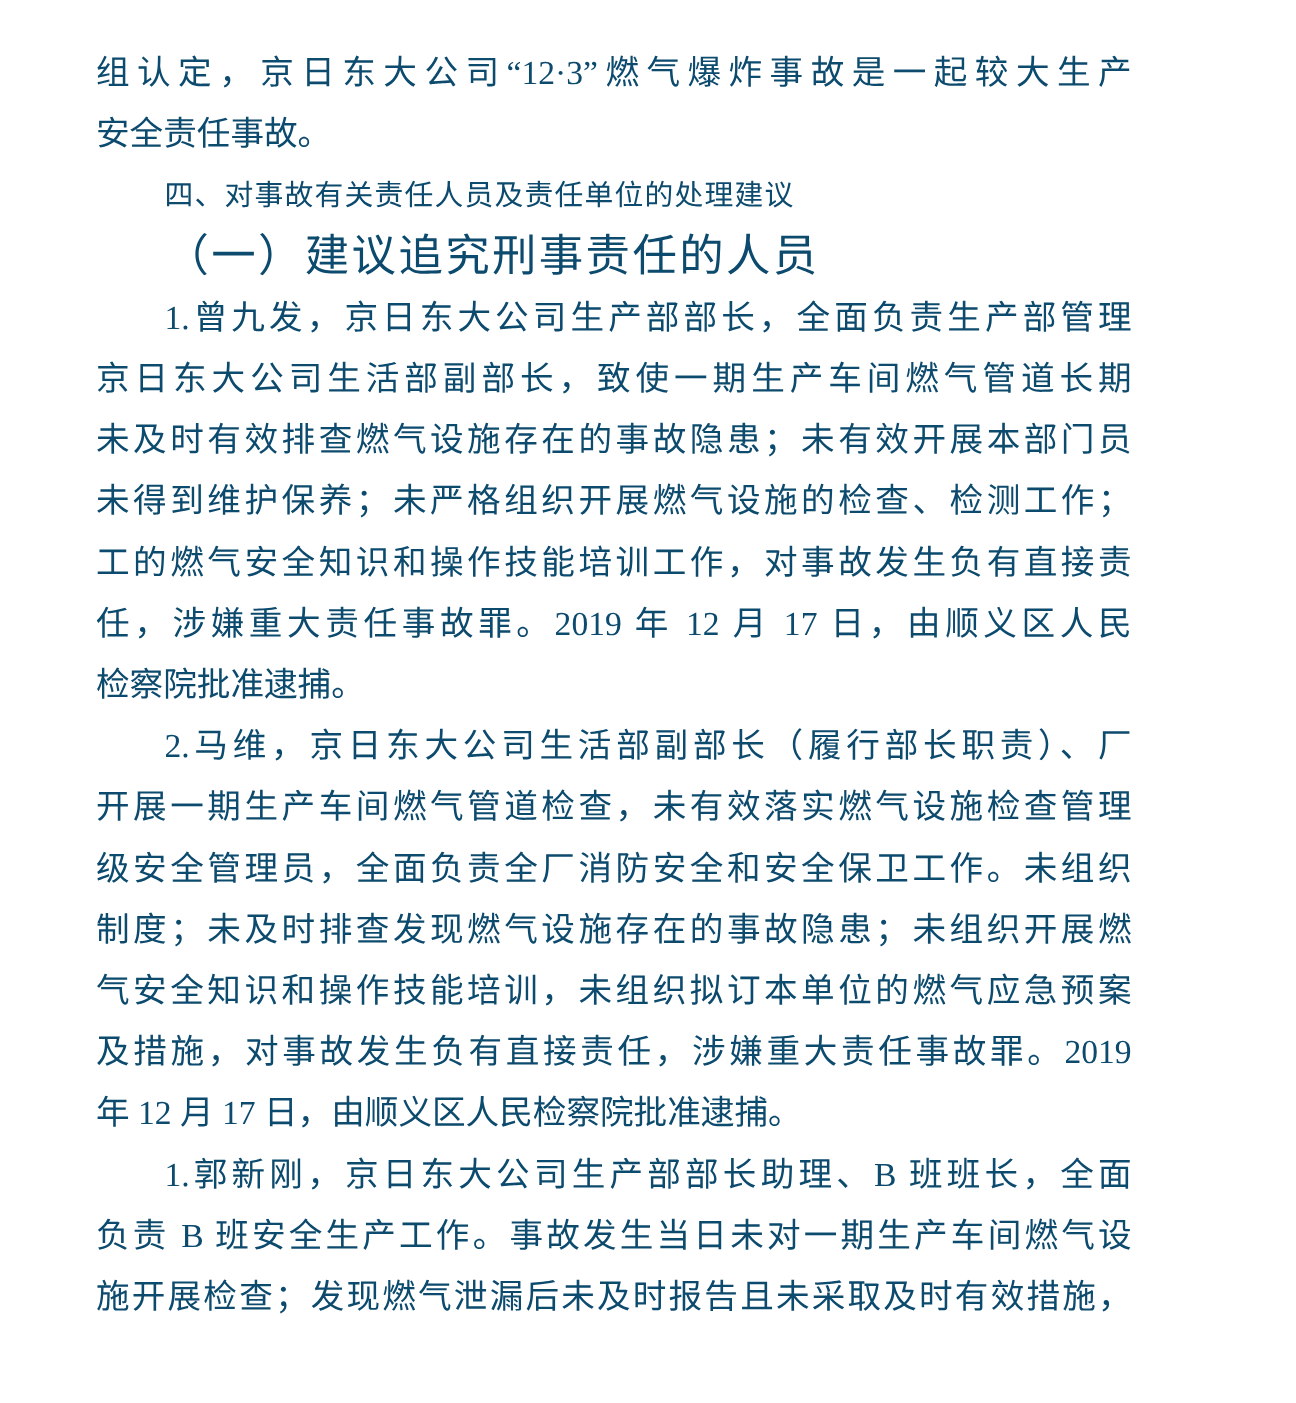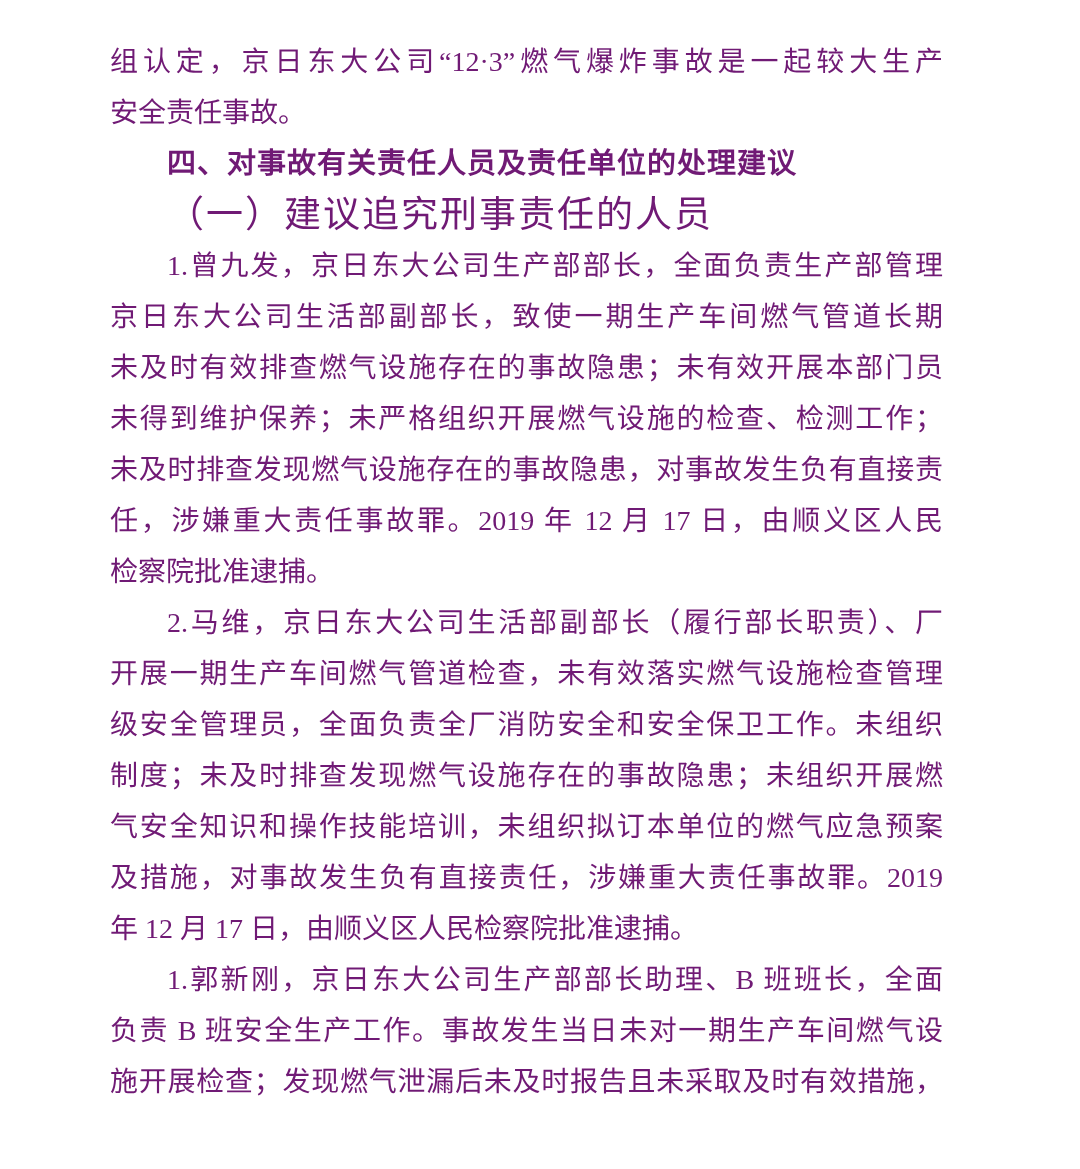--- a/index.html
+++ b/index.html
@@ -9,64 +9,64 @@
   }
   body {
     width: 1080px;
     height: 1169px;
     overflow: hidden;
   }
   .page {
     box-sizing: border-box;
     width: 1080px;
     height: 1169px;
-    padding: 36px 137px 0 110px;
+    padding: 36px 137px 0 80px;
     background: #ffffff;
     font-family: "Liberation Serif", "DejaVu Serif", serif;
-    color: #701a75;
+    color: #0c4a6e;
   }
   .line {
     height: 51px;
     line-height: 51px;
     font-size: 28px;
     overflow: hidden;
   }
   .fill {
     text-align: justify;
     text-align-last: justify;
     text-justify: inter-character;
   }
   .indent {
     padding-left: 57px;
   }
   .heading {
     font-family: "Liberation Sans", "DejaVu Sans", sans-serif;
-    font-weight: 700;
-    font-size: 29px;
+    font-weight: 400;
+    font-size: 24px;
     letter-spacing: 1px;
   }
   .subheading {
     font-weight: 400;
     font-size: 37px;
     letter-spacing: 2px;
   }
 </style>
 </head>
 <body>
 
 <div class="page">
   <div class="line fill">组认定，京日东大公司“12·3”燃气爆炸事故是一起较大生产</div>
   <div class="line">安全责任事故。</div>
   <div class="line heading indent">四、对事故有关责任人员及责任单位的处理建议</div>
   <div class="line subheading indent">（一）建议追究刑事责任的人员</div>
   <div class="line fill indent">1.曾九发，京日东大公司生产部部长，全面负责生产部管理</div>
   <div class="line fill">京日东大公司生活部副部长，致使一期生产车间燃气管道长期</div>
   <div class="line fill">未及时有效排查燃气设施存在的事故隐患；未有效开展本部门员</div>
   <div class="line fill">未得到维护保养；未严格组织开展燃气设施的检查、检测工作；</div>
-  <div class="line fill">未及时排查发现燃气设施存在的事故隐患，对事故发生负有直接责</div>
+  <div class="line fill">工的燃气安全知识和操作技能培训工作，对事故发生负有直接责</div>
   <div class="line fill">任，涉嫌重大责任事故罪。2019 年 12 月 17 日，由顺义区人民</div>
   <div class="line">检察院批准逮捕。</div>
   <div class="line fill indent">2.马维，京日东大公司生活部副部长（履行部长职责）、厂</div>
   <div class="line fill">开展一期生产车间燃气管道检查，未有效落实燃气设施检查管理</div>
   <div class="line fill">级安全管理员，全面负责全厂消防安全和安全保卫工作。未组织</div>
   <div class="line fill">制度；未及时排查发现燃气设施存在的事故隐患；未组织开展燃</div>
   <div class="line fill">气安全知识和操作技能培训，未组织拟订本单位的燃气应急预案</div>
   <div class="line fill">及措施，对事故发生负有直接责任，涉嫌重大责任事故罪。2019</div>
   <div class="line">年 12 月 17 日，由顺义区人民检察院批准逮捕。</div>
   <div class="line fill indent">1.郭新刚，京日东大公司生产部部长助理、B 班班长，全面</div>

